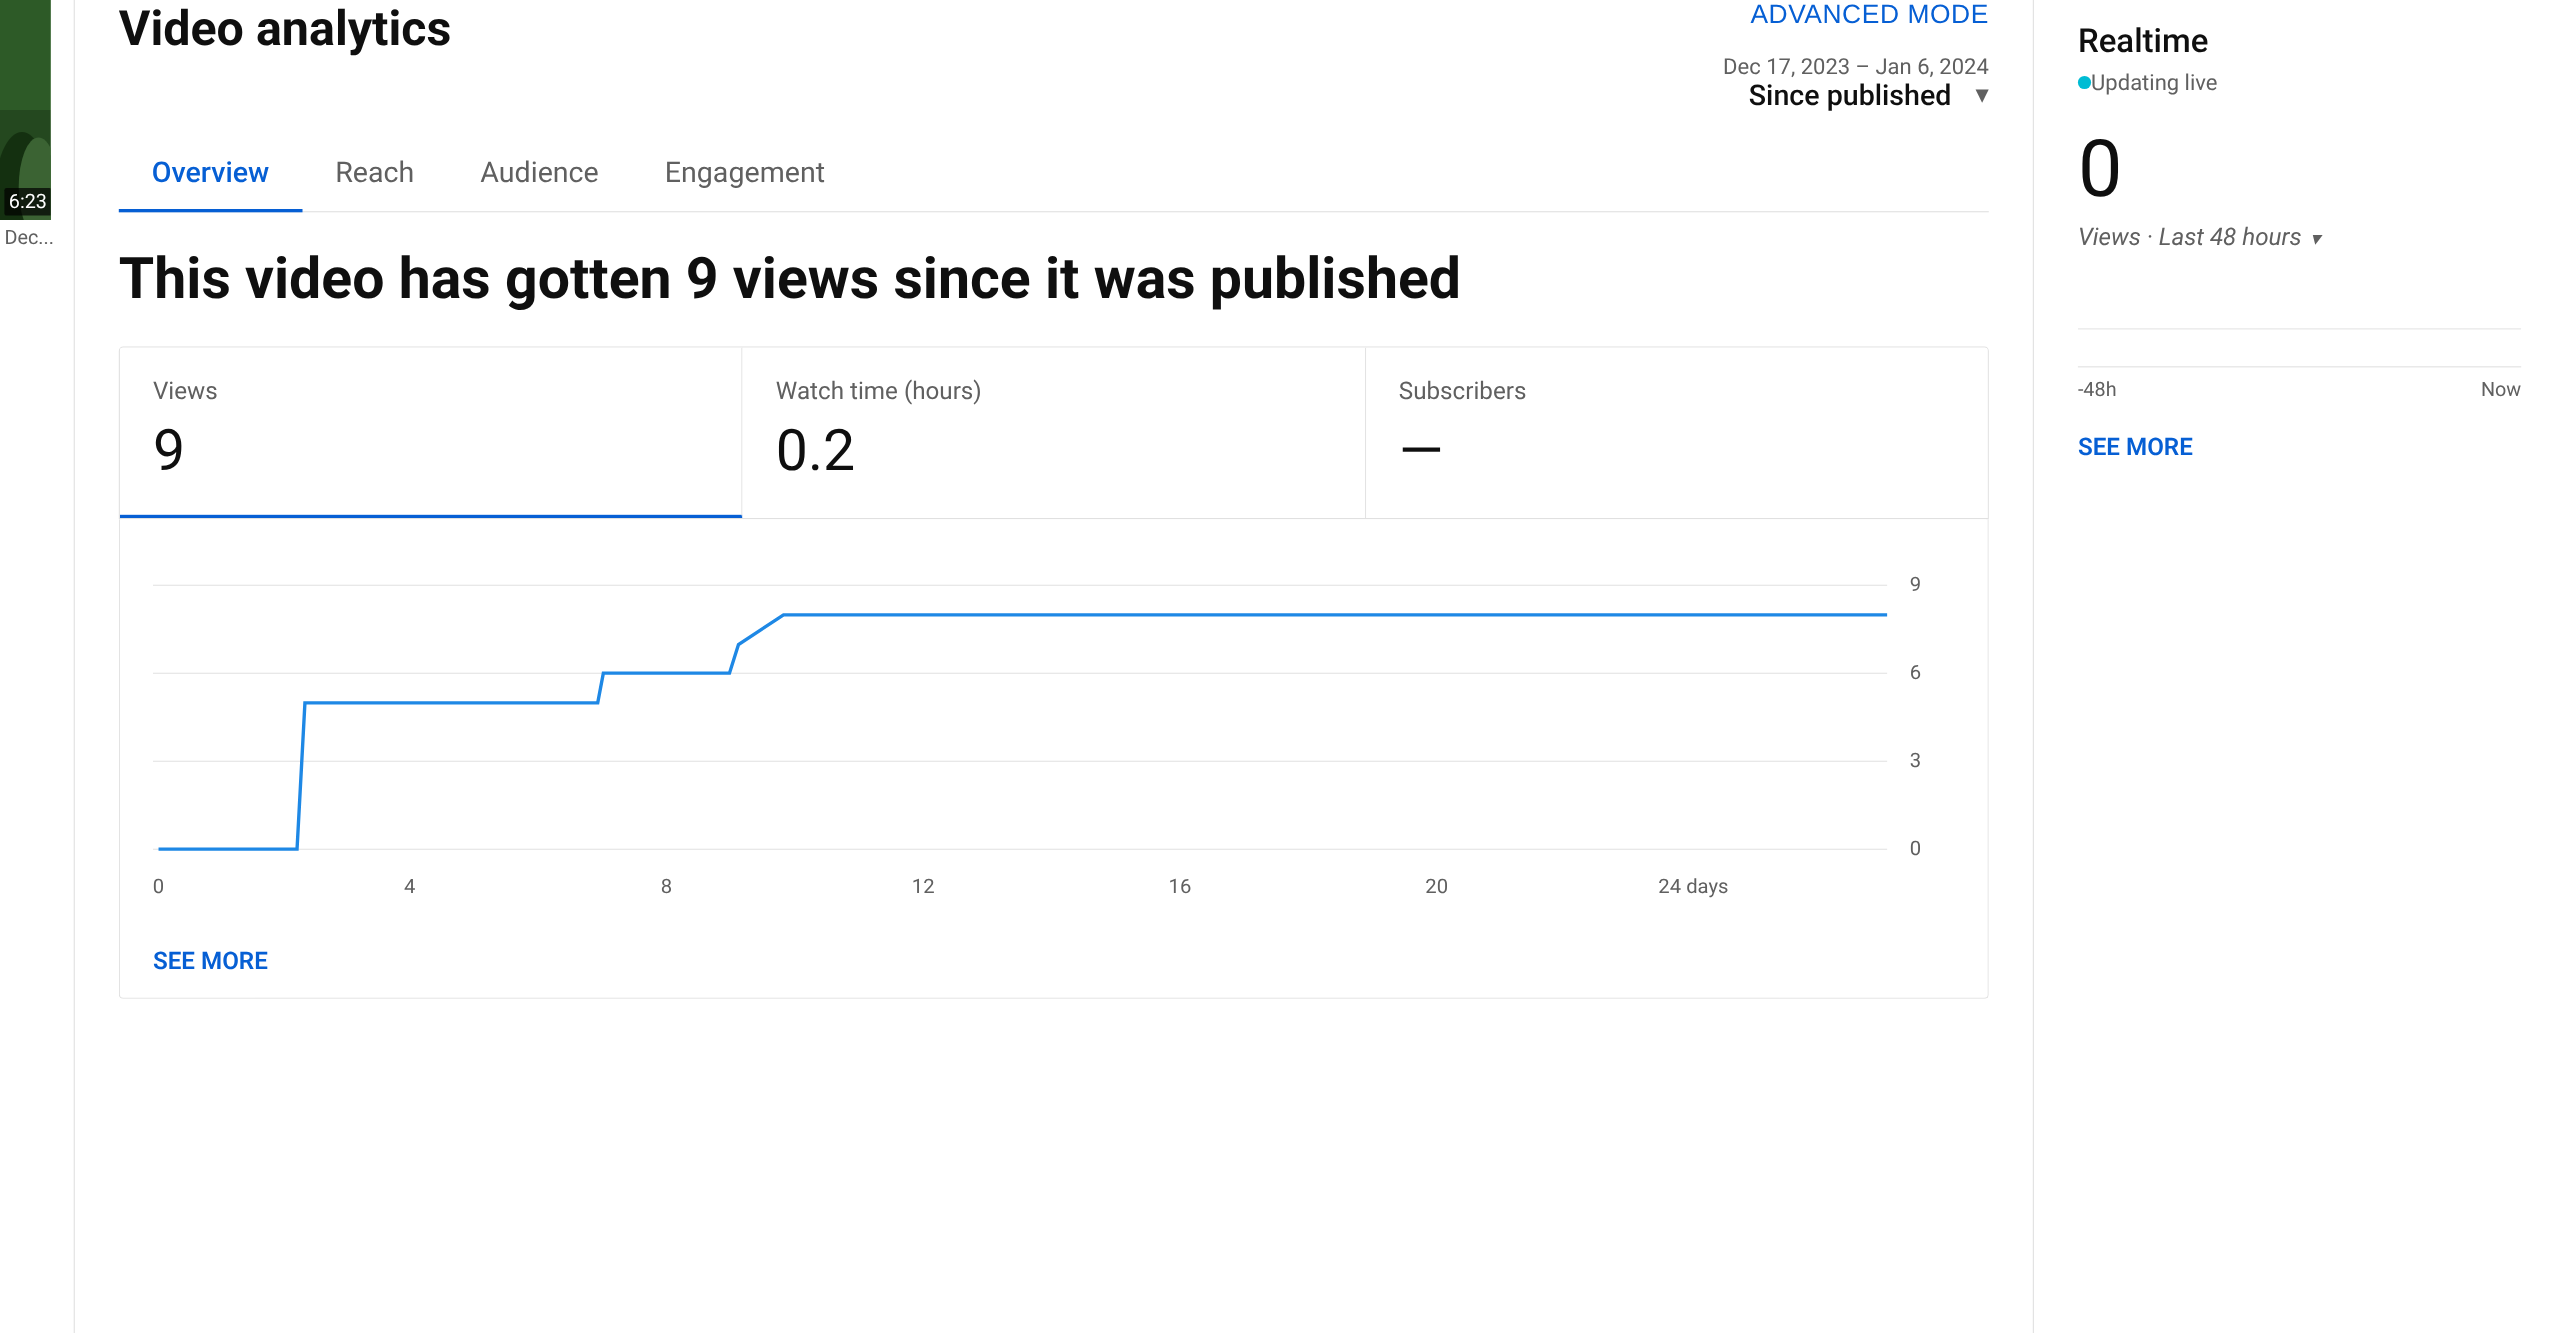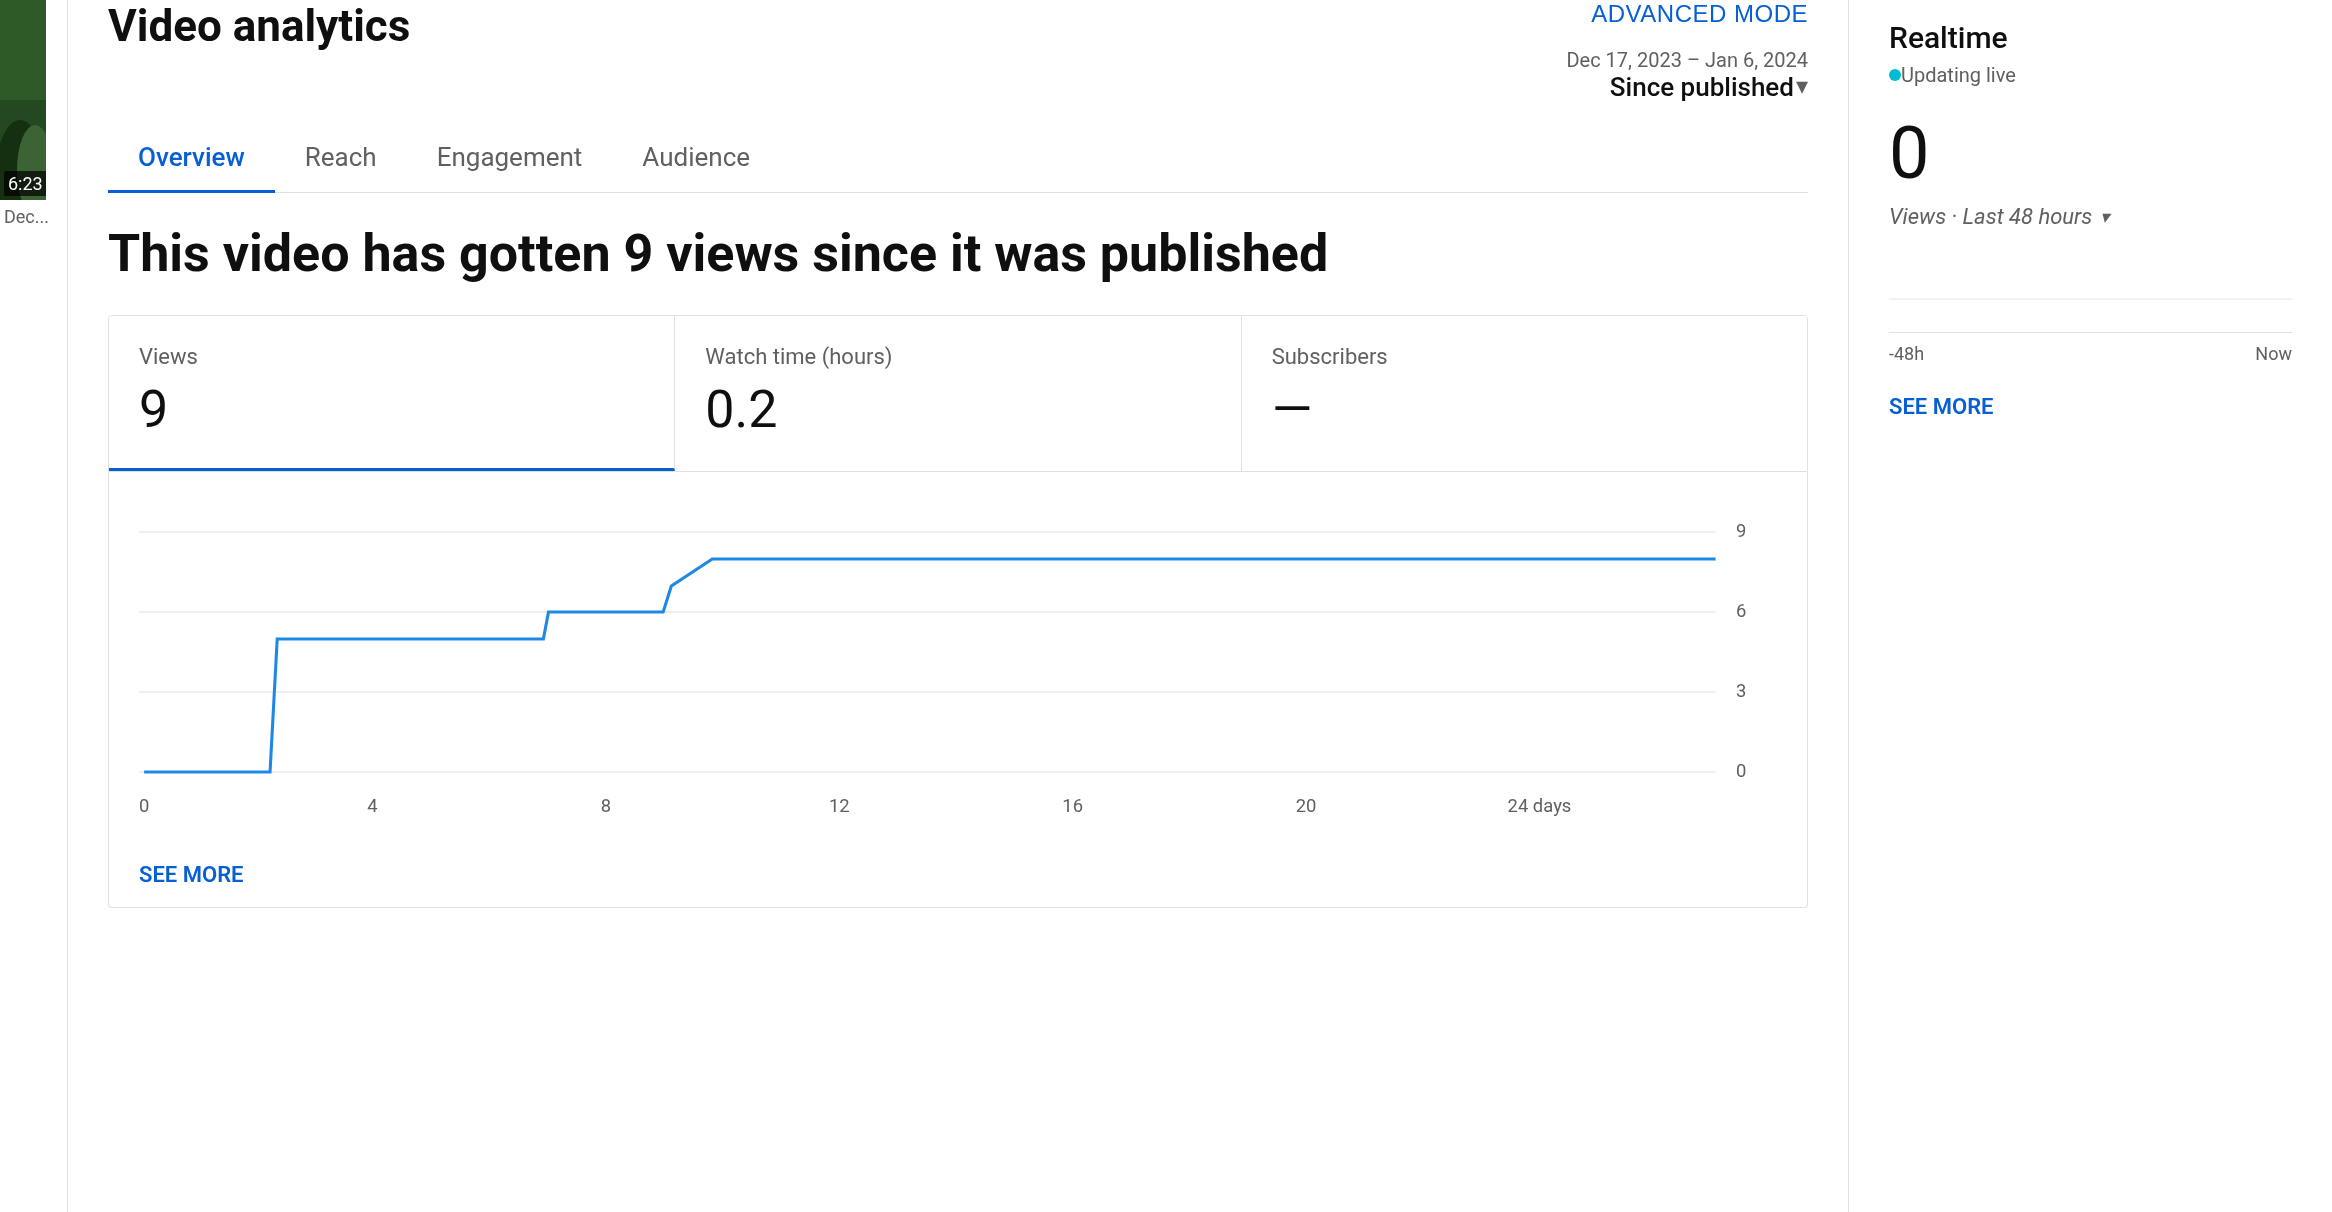--- a/index.html
+++ b/index.html
@@ -267,21 +267,21 @@
       font-size: 20px;
       color: #606060;
     }
 
     .date-range-value {
       font-size: 26px;
       color: #0f0f0f;
       font-weight: 500;
       display: flex;
       justify-content: flex-end;
-      gap: 2px;
+      gap: 22px;
       cursor: pointer;
     }
 
     .date-range-arrow {
       font-size: 24px;
       color: #606060;
     }
 
     .header-row {
       display: flex;
@@ -347,24 +347,24 @@
     </div>
 
     <div class="tabs">
       <div class="tab active">
         <span>Overview</span>
       </div>
       <div class="tab">
         <span>Reach</span>
       </div>
       <div class="tab">
+        <span>Audience</span>
+      </div>
+      <div class="tab">
         <span>Engagement</span>
-      </div>
-      <div class="tab">
-        <span>Audience</span>
       </div>
     </div>
 
     <div class="hero-stat">This video has gotten 9 views since it was published</div>
 
     <div class="metrics-row">
       <div class="metric-card active">
         <div class="metric-label">Views</div>
         <div class="metric-value">9</div>
       </div>

